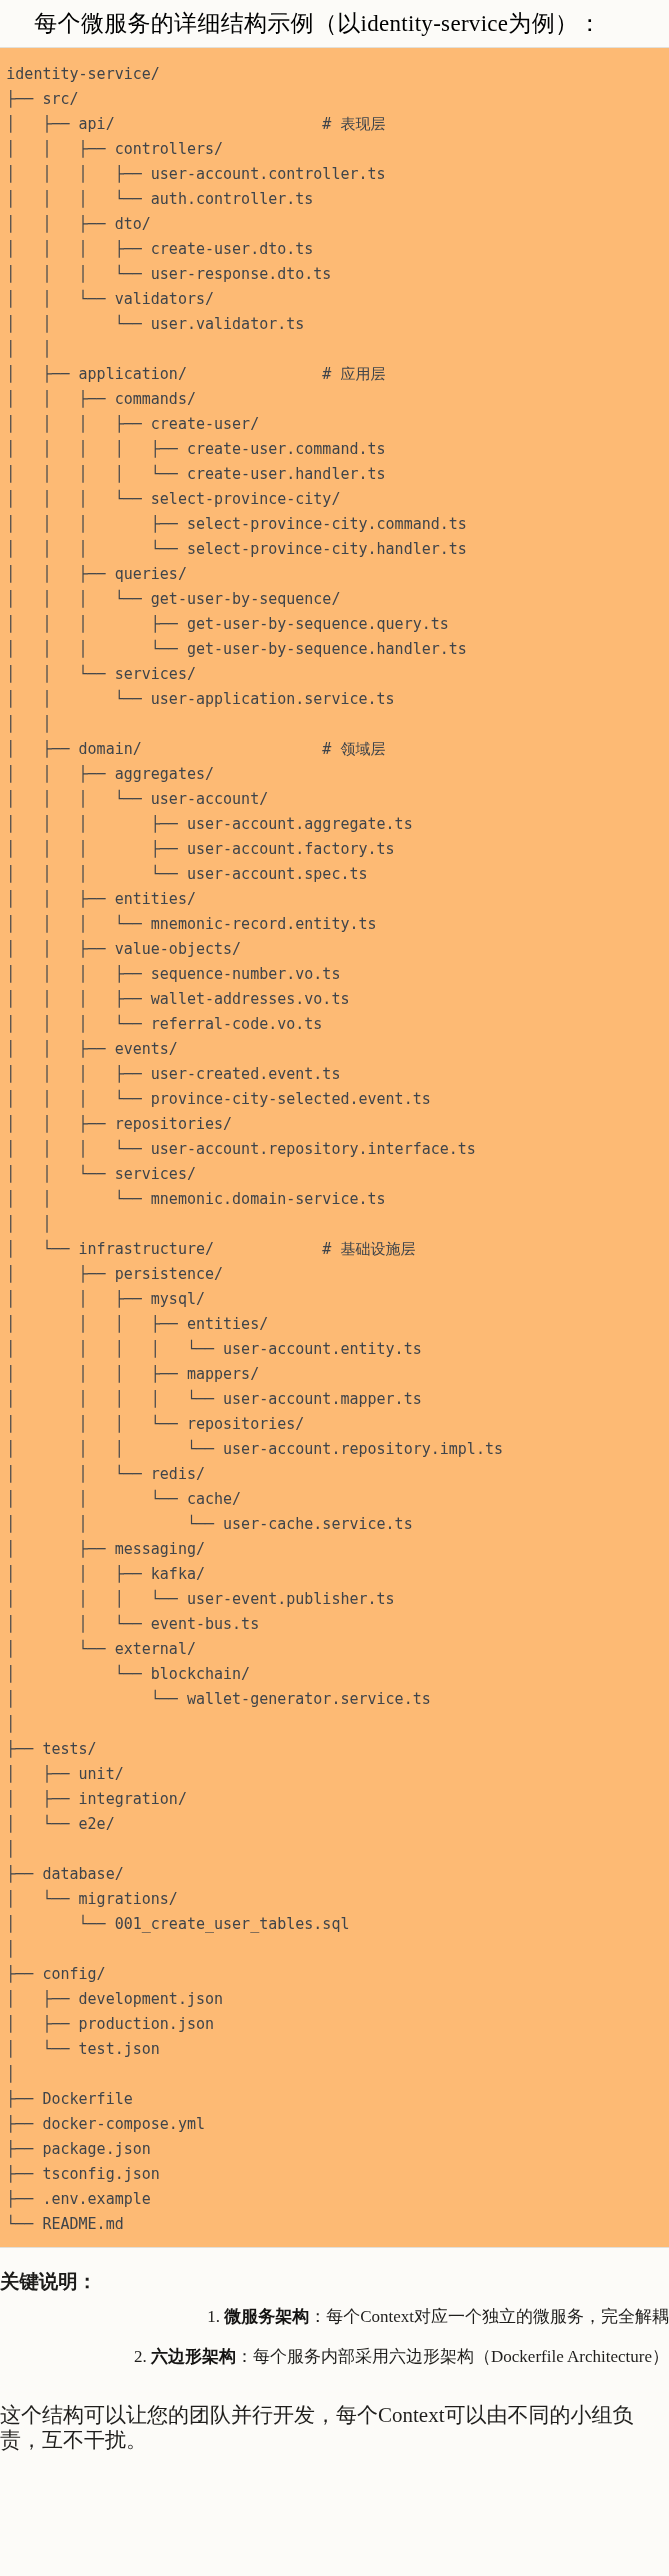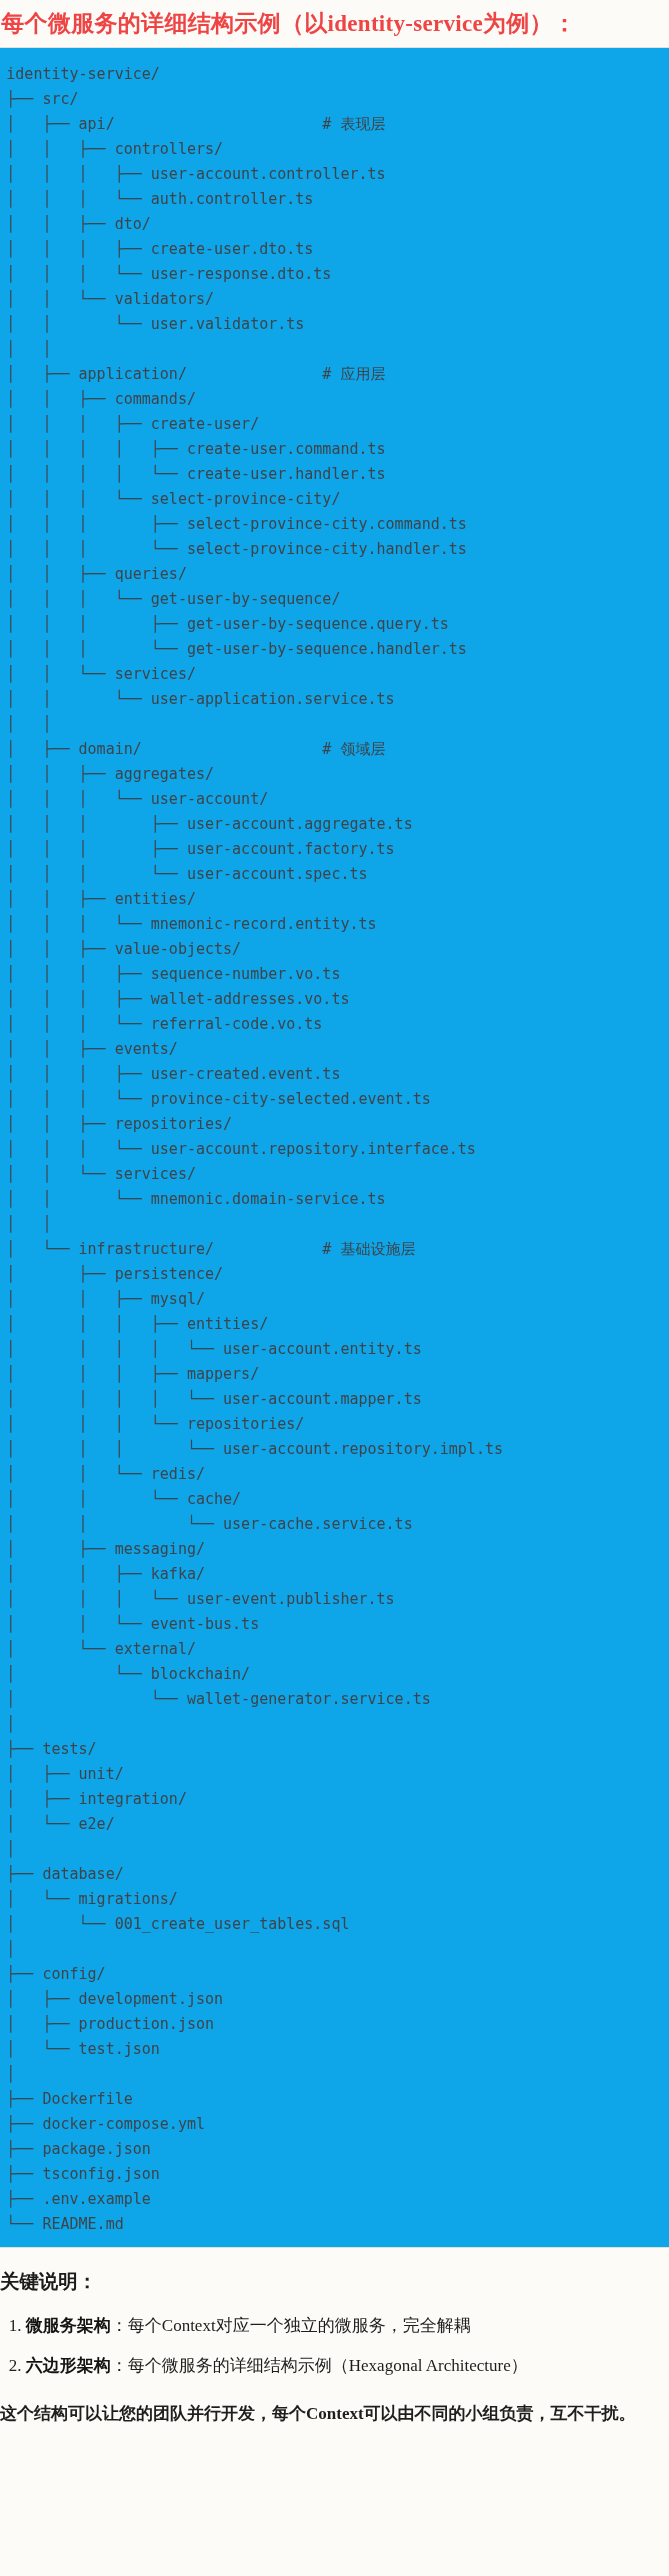--- a/index.html
+++ b/index.html
@@ -9,65 +9,66 @@
     background: #FCFBF8;
     color: #1C1B19;
     font-family: "Liberation Serif", serif;
     box-sizing: border-box;
     overflow-x: hidden;
   }
   .page-title {
     margin: 8.8px 0 0 1.3px;
     font-size: 23px;
     line-height: 30px;
-    font-weight: bold;
-    color: #ef4444;
+    font-weight: normal;
+    color: #000000;
     letter-spacing: 0.3px;
+    padding-left: 33px;
   }
   .code-band {
     margin-top: 8.1px;
-    background: #0ea5e9;
+    background: #fdba74;
     border-top: 0.6px solid #E1E0DB;
     border-bottom: 0.6px solid #E1E0DB;
     padding: 14.4px 0 9.4px 6.3px;
   }
   .code-band pre {
     margin: 0;
     font-family: "DejaVu Sans Mono", monospace;
     font-size: 15px;
     line-height: 25px;
     color: #3F444A;
     white-space: pre;
   }
   .notes-heading {
     margin: 21px 0 0 0;
     font-size: 19.4px;
     line-height: 26px;
     font-weight: bold;
     color: #1C1B19;
   }
   .notes-list {
-    margin: 18px 0 0 0;
+    margin: 9px 0 0 0;
     padding: 0 0 0 8.8px;
     list-style: none;
+    text-align: right;
   }
   .notes-list li {
     font-size: 17px;
     line-height: 25px;
     margin-bottom: 15.6px;
     color: #1F1E1C;
   }
   .notes-list li:last-child { margin-bottom: 0; }
   .notes-list b { font-weight: bold; color: #141312; }
   .closing-paragraph {
-    margin: 23px 0 0 0;
-    font-size: 17px;
+    margin: 34px 0 0 0;
+    font-size: 21px;
     line-height: 25px;
     color: #1F1E1C;
-    font-weight: bold;
   }
 </style>
 </head>
 <body>
 
 <h1 class="page-title">每个微服务的详细结构示例（以identity-service为例）：</h1>
 
 <div class="code-band">
   <pre>identity-service/
 ├── src/
@@ -156,18 +157,18 @@
 ├── tsconfig.json
 ├── .env.example
 └── README.md</pre>
 </div>
 
 <section>
   <h2 class="notes-heading">关键说明：</h2>
 
   <ol class="notes-list">
       <li><span>1. </span><b>微服务架构</b><span>：每个Context对应一个独立的微服务，完全解耦</span></li>
-      <li><span>2. </span><b>六边形架构</b><span>：每个微服务的详细结构示例（Hexagonal Architecture）</span></li>
+      <li><span>2. </span><b>六边形架构</b><span>：每个服务内部采用六边形架构（Dockerfile Architecture）</span></li>
     </ol>
 
   <p class="closing-paragraph">这个结构可以让您的团队并行开发，每个Context可以由不同的小组负责，互不干扰。</p>
 </section>
 
 
 </body></html>

